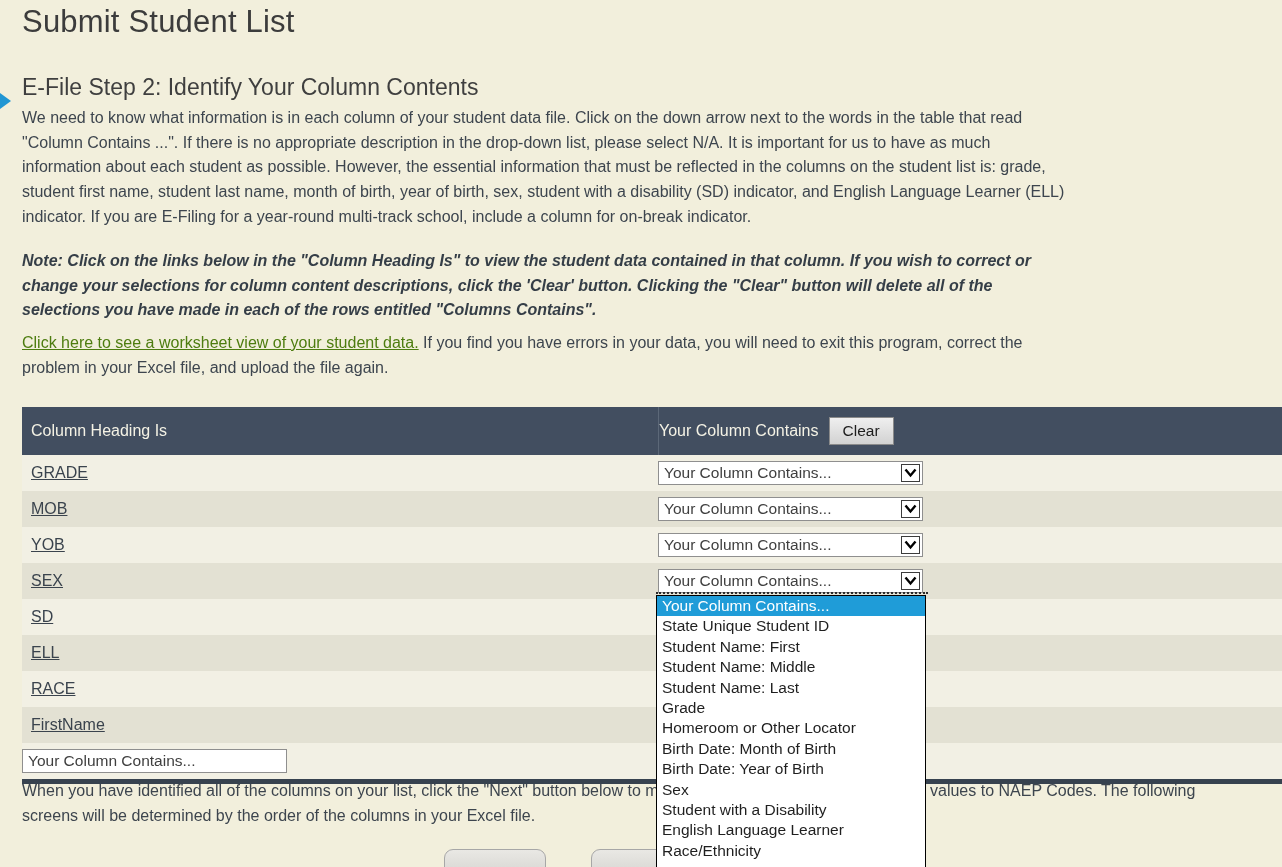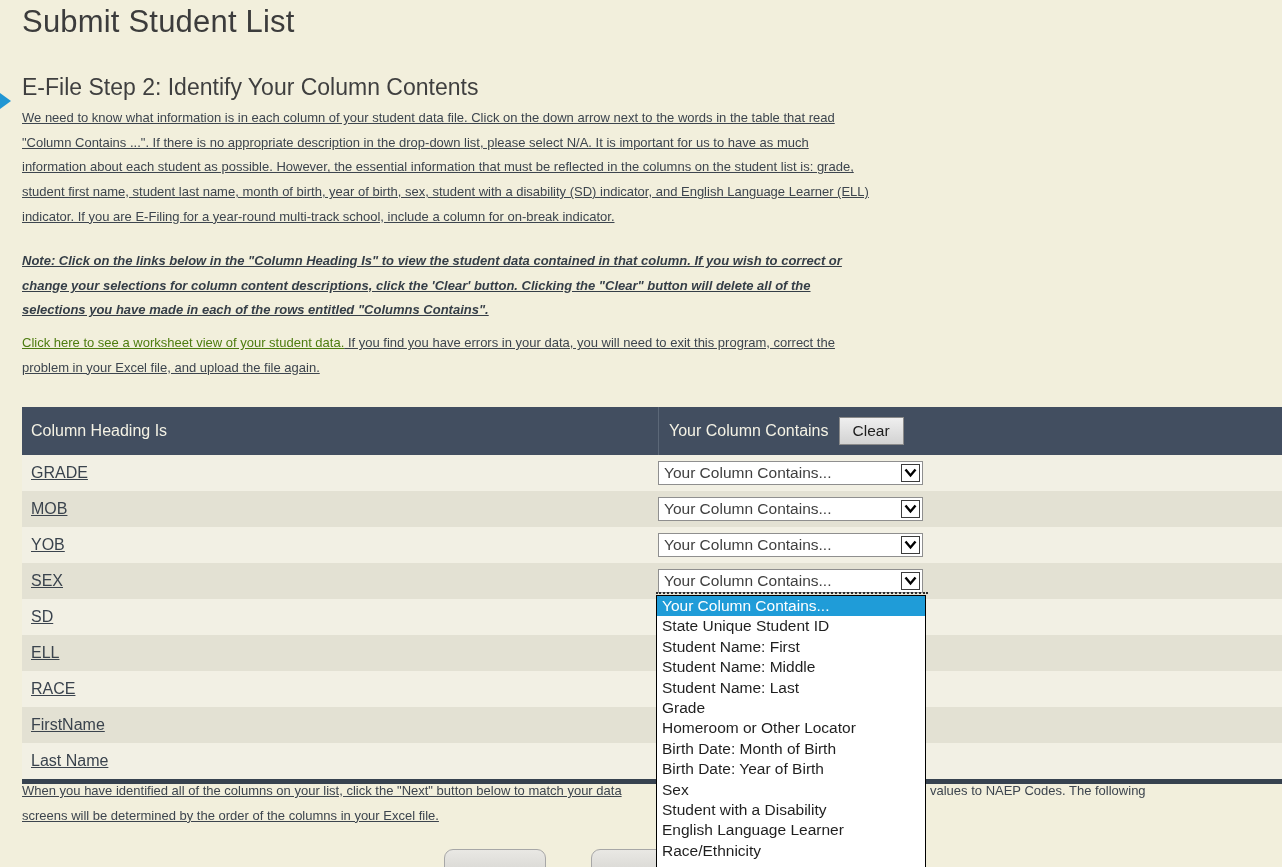--- a/index.html
+++ b/index.html
@@ -24,39 +24,39 @@
   }
   .step-arrow {
     left:0; top:93px;
     width:0; height:0;
     border-left:11px solid #2196d3;
     border-top:8px solid transparent;
     border-bottom:8px solid transparent;
   }
 
   
-  .para { left:22px; width:1252px; font-size:13px; line-height:24.7px; color:#3d454e;text-decoration:underline; }
+  .para { left:22px; width:1252px; font-size:16px; line-height:24.7px; color:#3d454e; }
   .para span.line { display:block; white-space:nowrap; }
   .intro { top:106px; }
   .note  { top:249px; font-weight:bold; font-style:italic; color:#353e47; }
   .worksheet { top:331px; }
   .worksheet a {
     color:#4d7c0f; text-decoration:underline; cursor:pointer;
   }
 
   
   .etable { left:22px; top:407px; width:1260px; }
   .thead {
     display:flex; height:48px; background:#424e60; color:#f4f2e5;
     font-size:16px; align-items:center;
   }
   .thead .hleft  { width:636px; padding-left:9px; }
   .thead .hright {
     flex:1; display:flex; align-items:center; height:100%;
-    border-left:1px solid #5c6878; padding-left:10px;
+    border-left:1px solid #5c6878; 
   }
   .clear-btn {
     margin-left:10px;
     font-family:"Liberation Sans", sans-serif;
     font-size:15.5px; color:#1d1d1d;
     background:linear-gradient(#efefef,#d2d2d2);
     border:1px solid #8a8a8a;
     padding:4px 13px;
     cursor:pointer;
   }
@@ -226,21 +226,20 @@
   </div>
   <div class="trow">
     <div class="rowlabel"><a>FirstName</a></div>
     <div class="selwrap">
         <div class="sel">
           <span>Your Column Contains...</span>
         </div>
       </div>
   </div>
   <div class="trow">
-    <div class="rowlabel"><a>Last Name</a></div>
     <div class="selwrap">
         <div class="sel">
           <span>Your Column Contains...</span>
         </div>
       </div>
   </div>
 
   <div class="tbottom"></div>
 </div>
 

